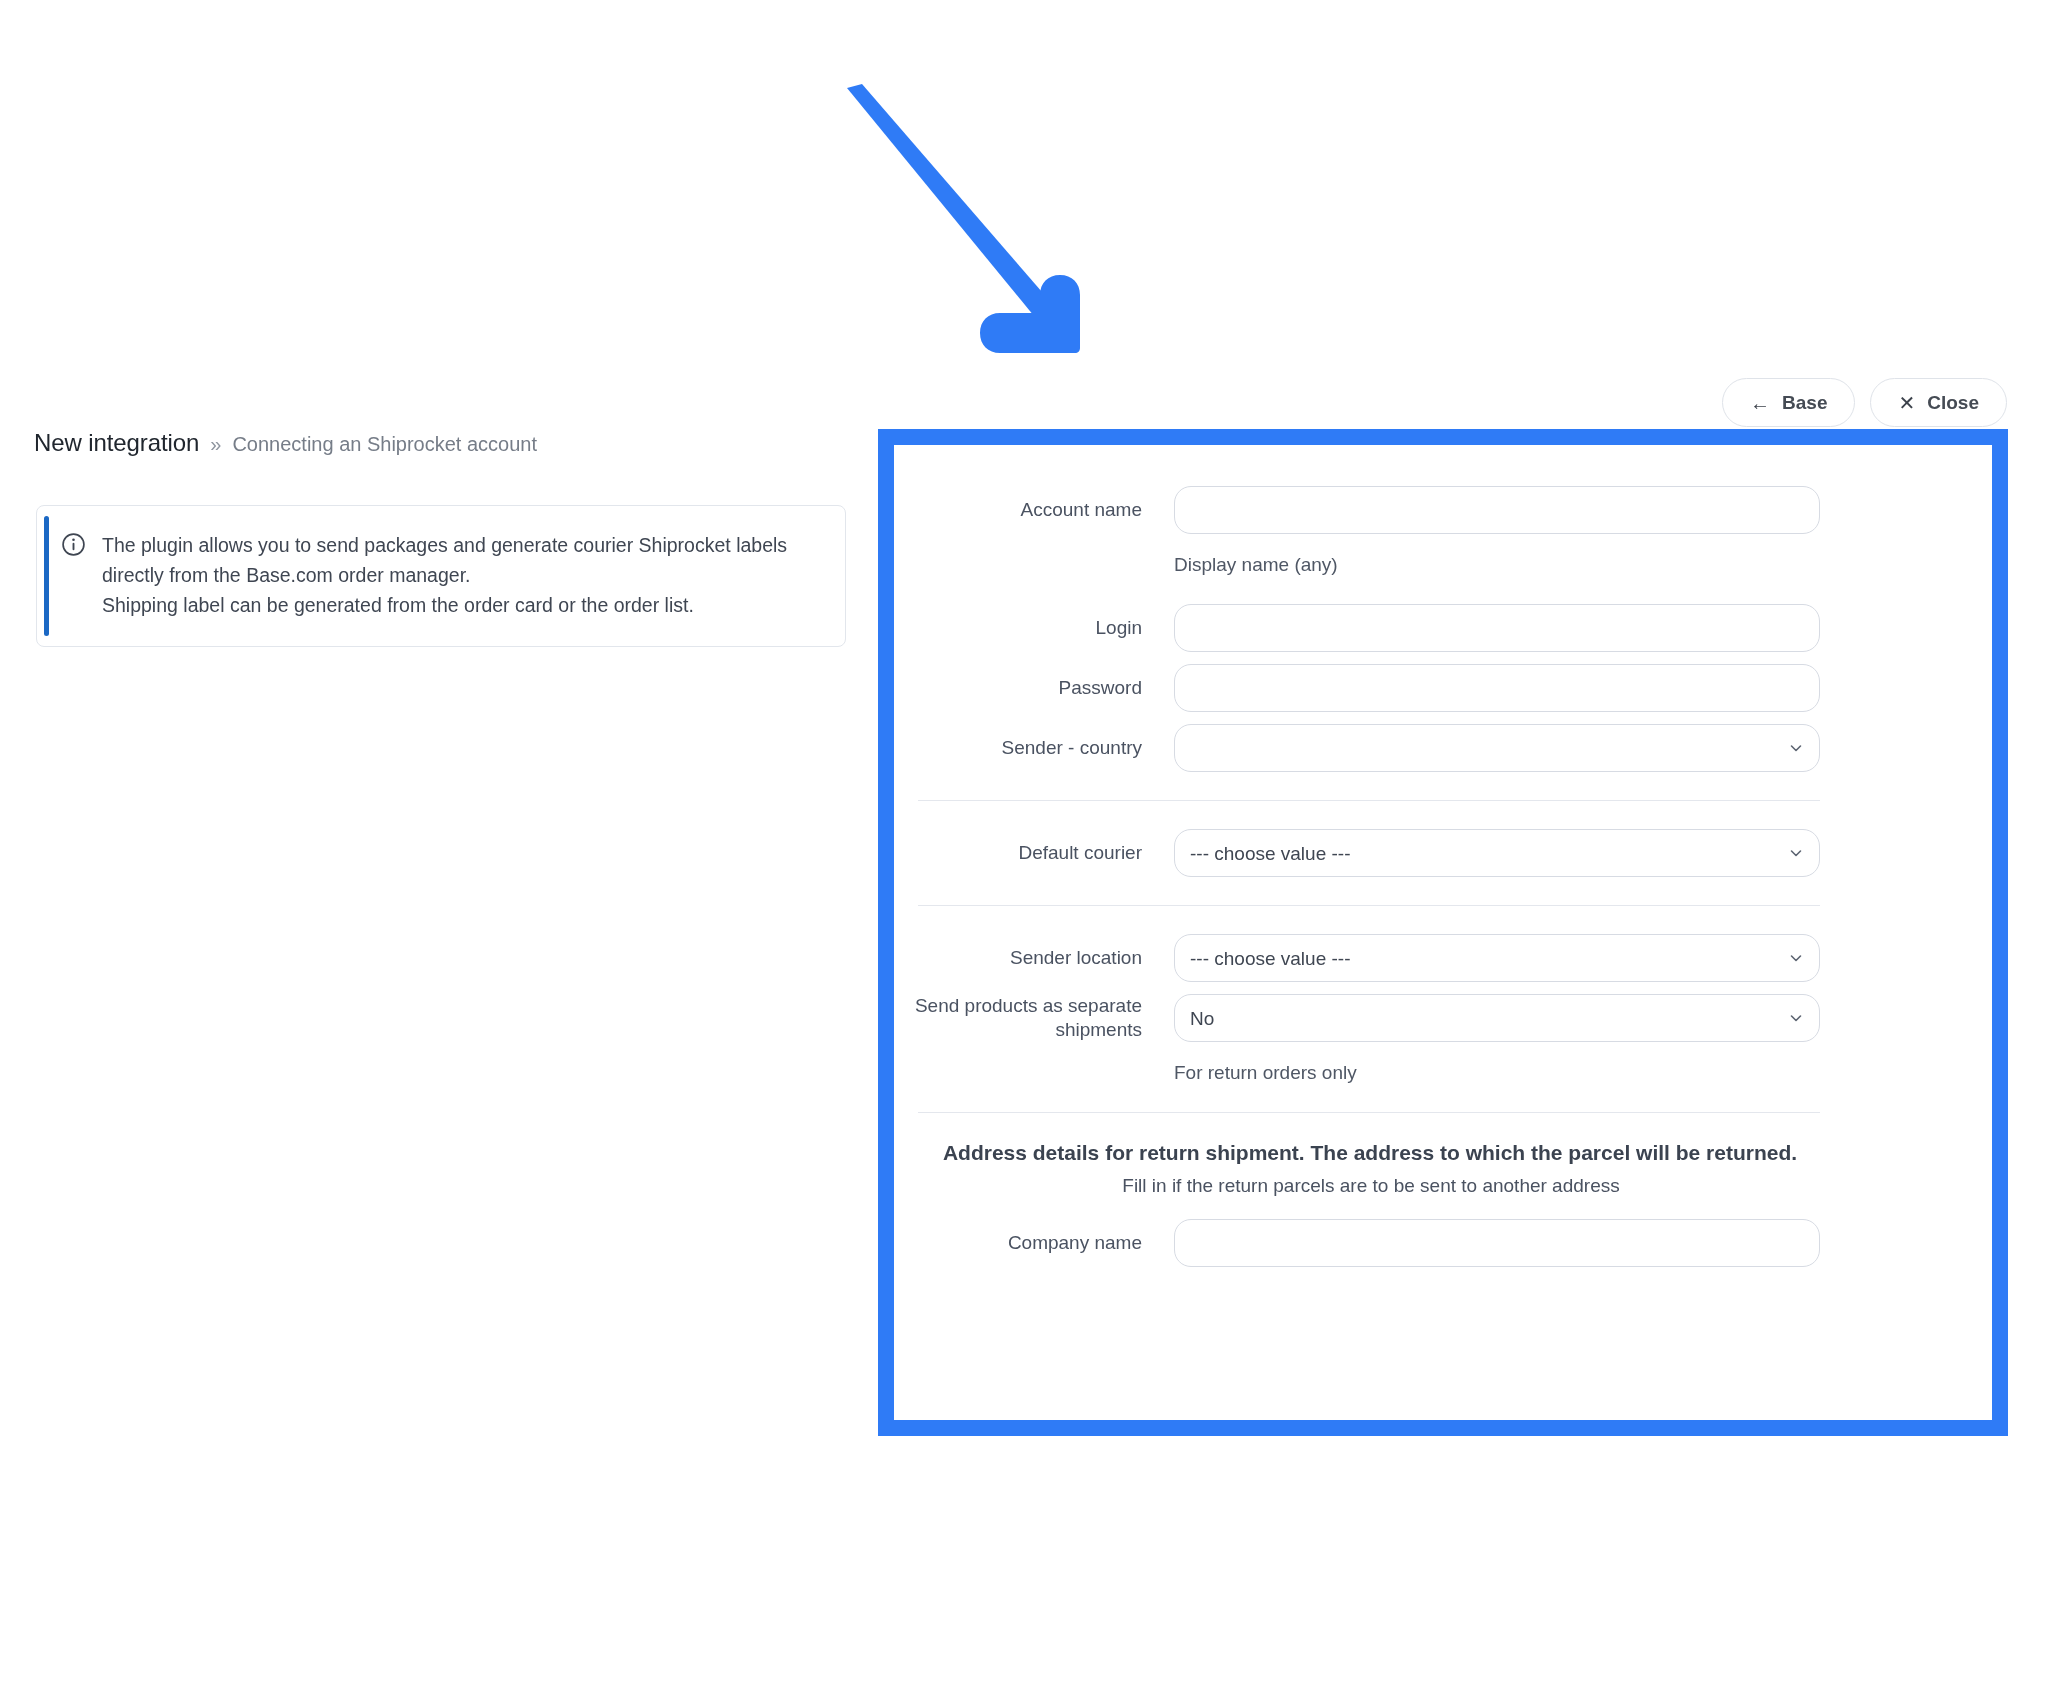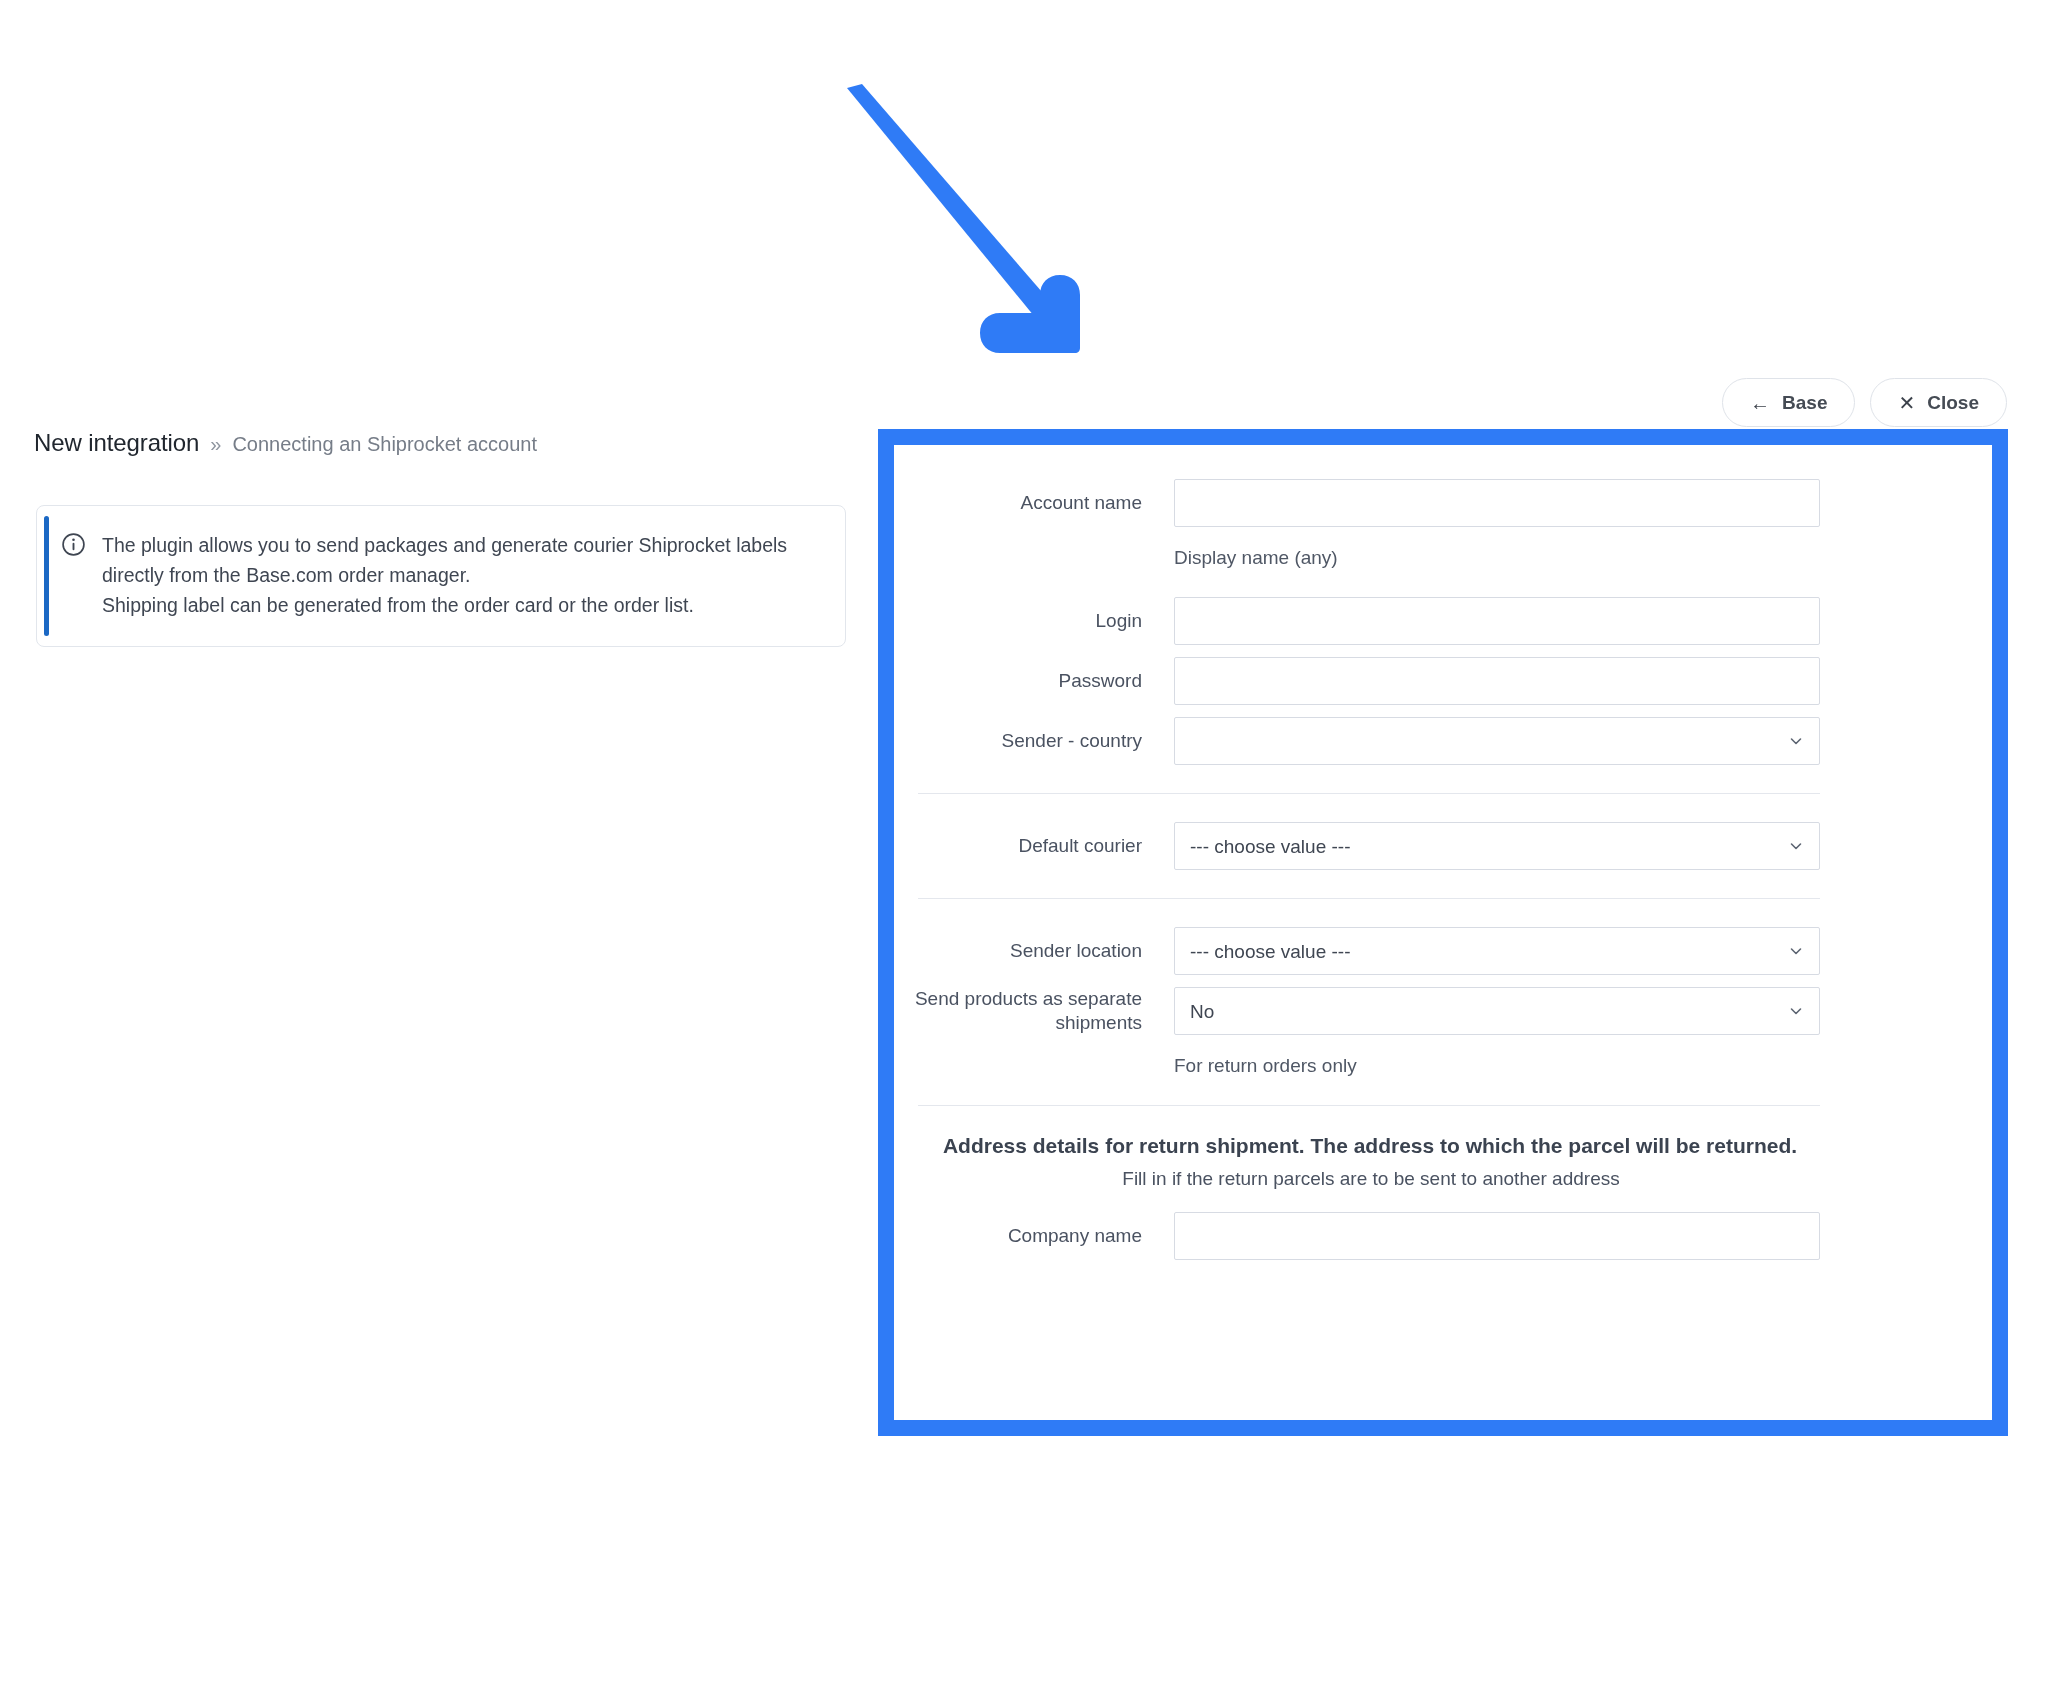--- a/index.html
+++ b/index.html
@@ -127,21 +127,21 @@
   .info-text {
     font-size: 19.5px;
     line-height: 30px;
     color: #3f4652;
   }
 
   
   #integration-form {
     position: absolute;
     left: 0;
-    top: 8px;
+    top: 15px;
     width: 952px;
     padding: 26px 0 0 0;
     box-sizing: border-box;
   }
   .form-row {
     display: flex;
     align-items: center;
     padding: 0 26px 0 0;
   }
   .form-row .field-label {
@@ -156,21 +156,21 @@
   .form-row .field-control {
     flex: 1 1 auto;
     min-width: 0;
   }
   .text-input,
   .select-input {
     width: 100%;
     height: 48px;
     box-sizing: border-box;
     border: 1px solid #d7dbe3;
-    border-radius: 2px;
+    border-radius: 17px;
     background: #ffffff;
     font-size: 19px;
     font-family: "Liberation Sans", sans-serif;
     color: #3f4652;
     padding: 8px 15px;
     outline: none;
   }
   .select-wrap {
     position: relative;
   }

